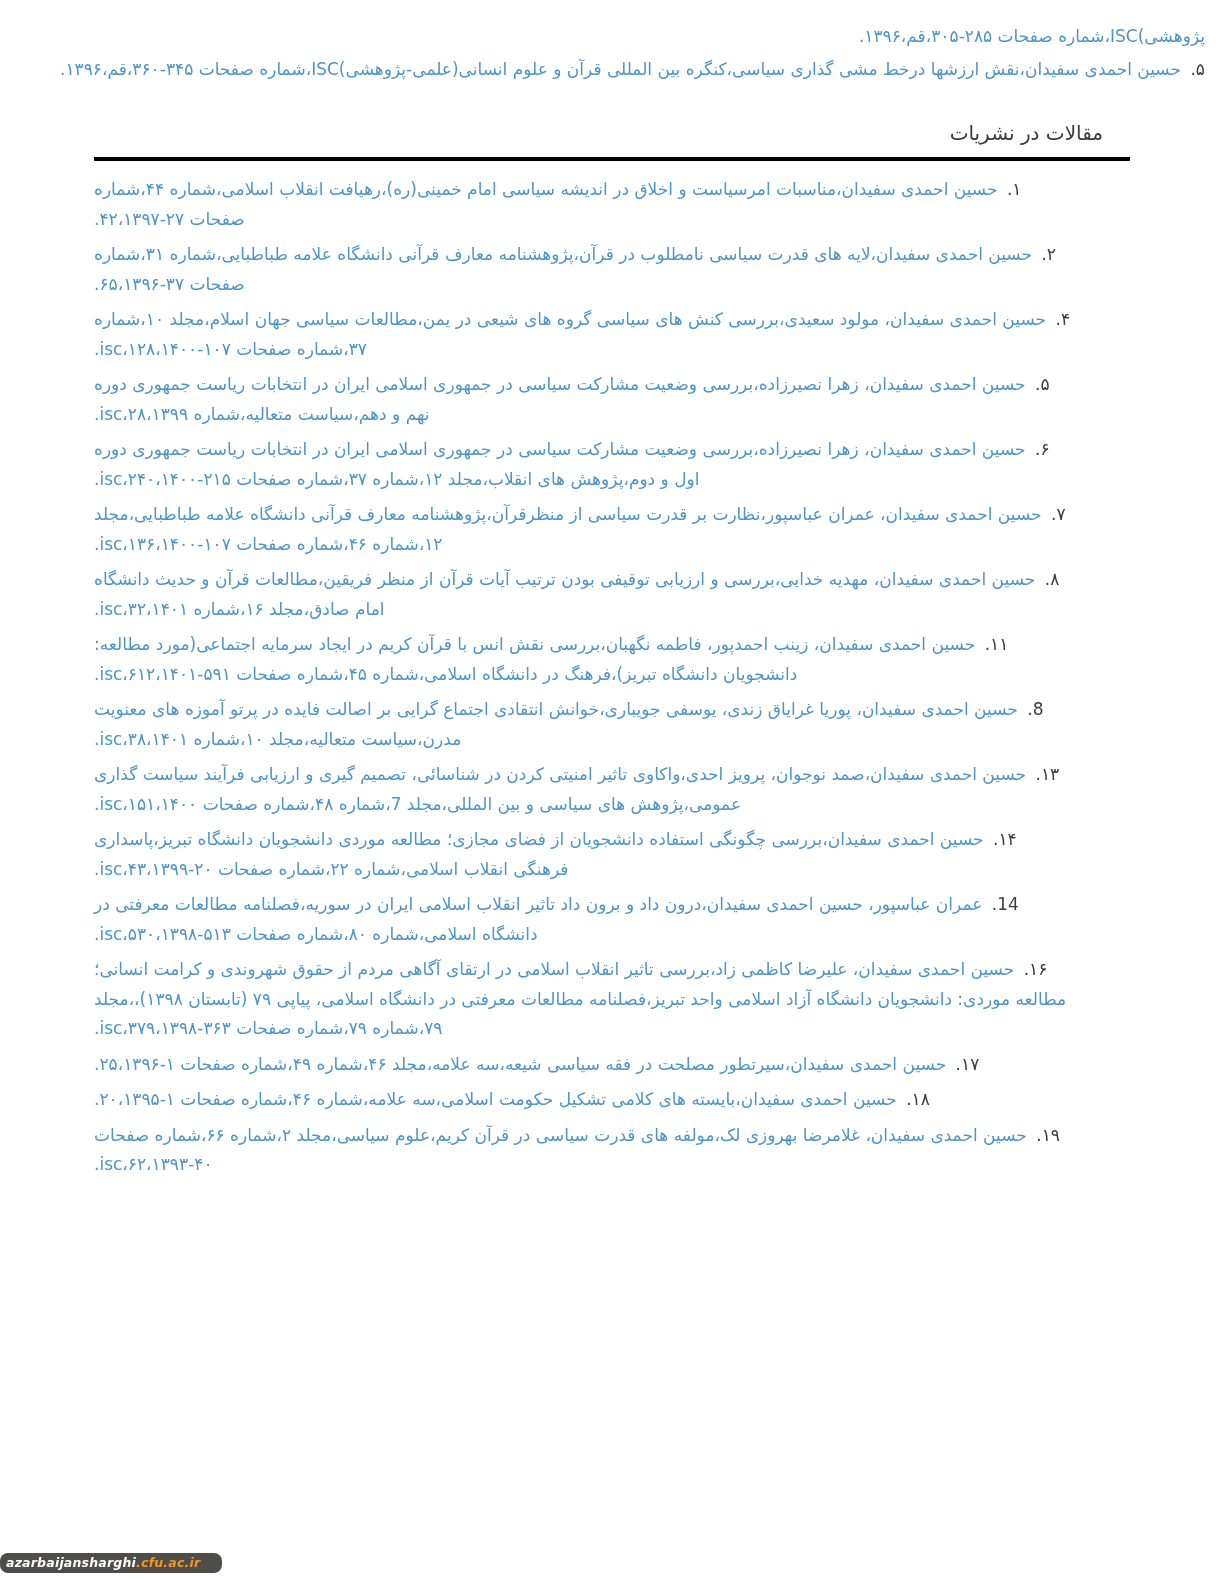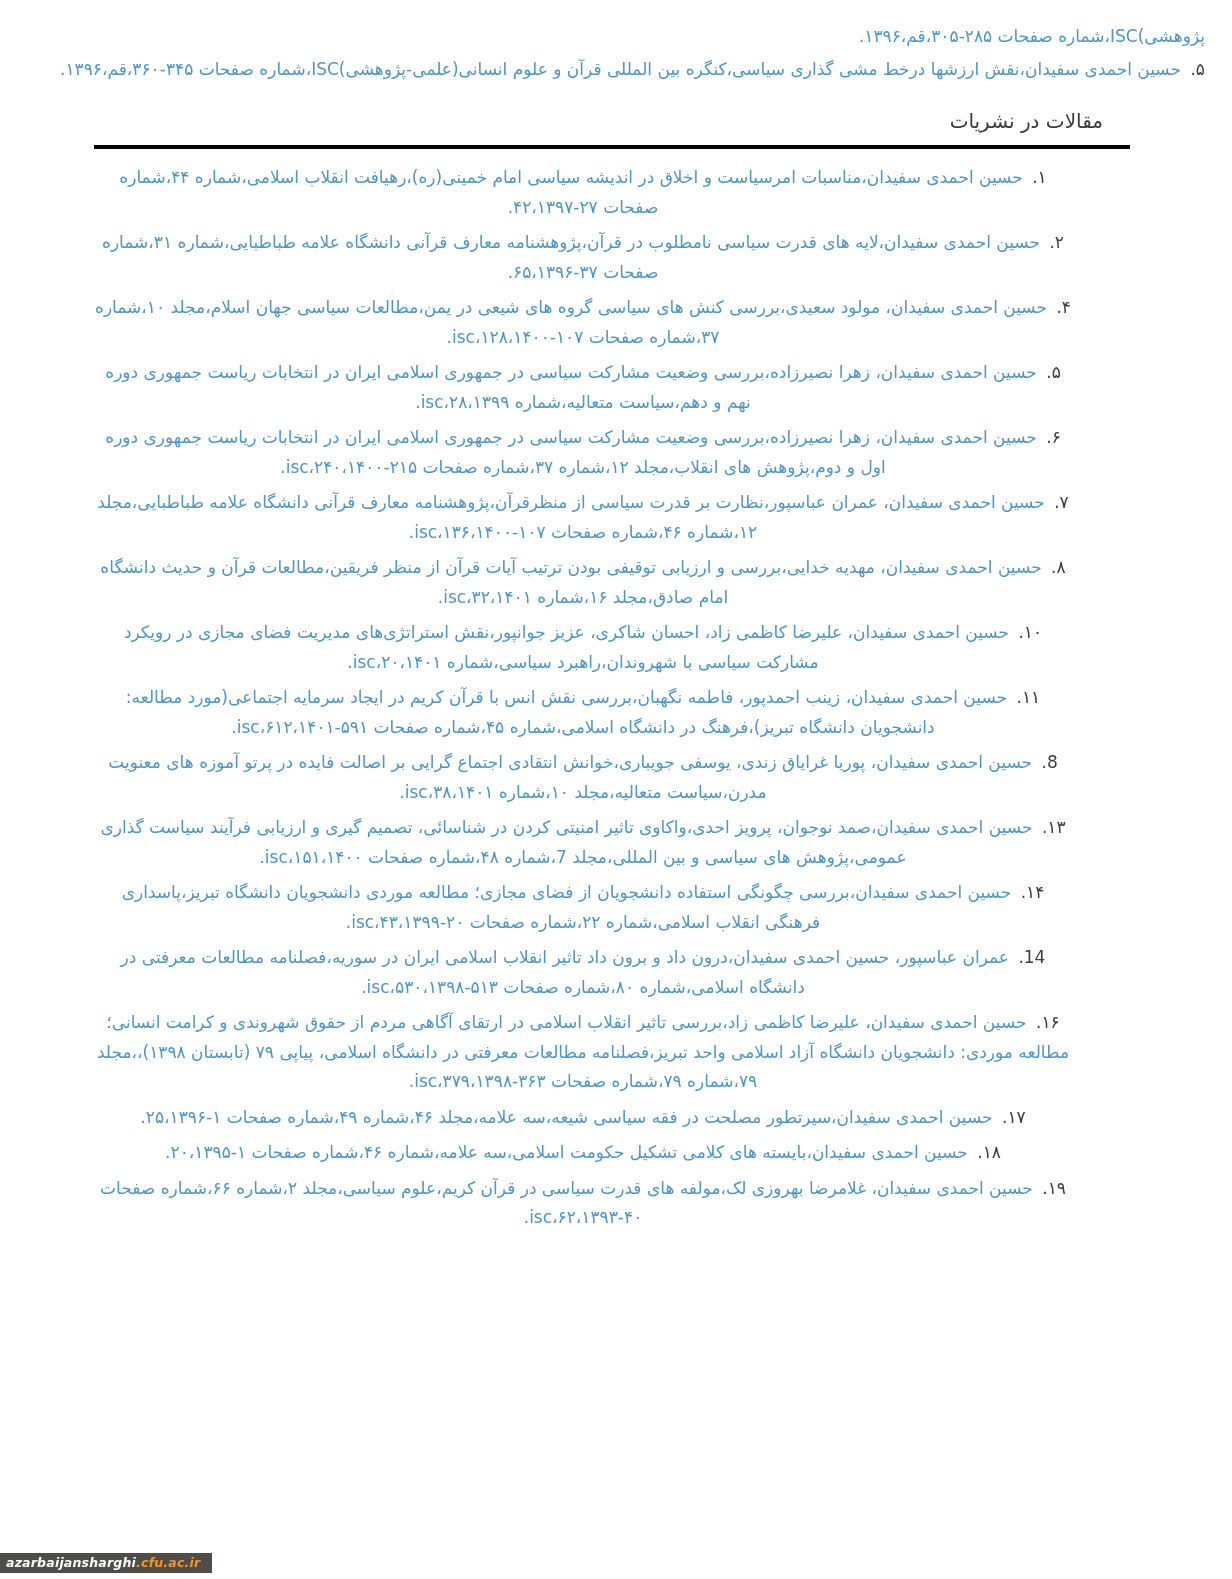--- a/index.html
+++ b/index.html
@@ -15,51 +15,52 @@
     text-align:right;
     padding:20px 27px 0 28px;
     color:#4d94c9;
     font-size:17px;
     line-height:33px;
   }
   .pub-line{direction:rtl;}
   .section-heading{
     direction:rtl;
     text-align:right;
-    margin:23px 129px 12px 0;
+    margin:35px 129px 12px 0;
     color:#3b3b3b;
     font-size:20px;
     font-weight:400;
   }
   .rule{
     height:4px;
     background:#000000;
     margin:0 102px 0 94px;
   }
   .pub-list{
     direction:rtl;
-    text-align:center;
+    text-align:left;
     margin:14px 160px 0 94px;
     color:#4d94c9;
     font-size:17px;
     line-height:29.5px;
   }
   .pub-item{margin-bottom:6px;}
   .pub-num{color:#3d3d3d;margin-left:4px;}
   .watermark{
     position:absolute;
     left:0;
     bottom:6px;
     background:#4f4d4a;
-    padding:2px 12px 3px 6px;
+    padding:2px 22px 3px 6px;
     font-size:12.5px;
     font-weight:bold;
     font-style:italic;
     letter-spacing:.2px;
     white-space:nowrap;
+    border-radius:8px;
   }
   .wm-site{color:#ffffff;}
   .wm-domain{color:#f7941d;}
 </style>
 </head>
 <body>
 
 <div class="page">
 
   <div class="top-section">
@@ -97,23 +98,20 @@
 
   <div class="pub-item">
     <span class="pub-num">۷.</span><span> </span><span class="pub-text">حسین احمدی سفیدان، عمران عباسپور،نظارت بر قدرت سیاسی از منظرقرآن،پژوهشنامه معارف قرآنی دانشگاه علامه طباطبایی،مجلد ۱۲،شماره ۴۶،شماره صفحات ۱۰۷-۱۳۶،۱۴۰۰،isc.</span>
   </div>
 
   <div class="pub-item">
     <span class="pub-num">۸.</span><span> </span><span class="pub-text">حسین احمدی سفیدان، مهدیه خدایی،بررسی و ارزیابی توقیفی بودن ترتیب آیات قرآن از منظر فریقین،مطالعات قرآن و حدیث دانشگاه امام صادق،مجلد ۱۶،شماره ۳۲،۱۴۰۱،isc.</span>
   </div>
 
 
-  <div class="pub-item">
-    <span class="pub-num">۱۰.</span><span> </span><span class="pub-text">حسین احمدی سفیدان، علیرضا کاظمی زاد، احسان شاکری، عزیز جوانپور،نقش استراتژی‌های مدیریت فضای مجازی در رویکرد مشارکت سیاسی با شهروندان،راهبرد سیاسی،شماره ۲۰،۱۴۰۱،isc.</span>
-  </div>
 
   <div class="pub-item">
     <span class="pub-num">۱۱.</span><span> </span><span class="pub-text">حسین احمدی سفیدان، زینب احمدپور، فاطمه نگهبان،بررسی نقش انس با قرآن کریم در ایجاد سرمایه اجتماعی(مورد مطالعه: دانشجویان دانشگاه تبریز)،فرهنگ در دانشگاه اسلامی،شماره ۴۵،شماره صفحات ۵۹۱-۶۱۲،۱۴۰۱،isc.</span>
   </div>
 
   <div class="pub-item">
     <span class="pub-num">8.</span><span> </span><span class="pub-text">حسین احمدی سفیدان، پوریا غرایاق زندی، یوسفی جویباری،خوانش انتقادی اجتماع گرایی بر اصالت فایده در پرتو آموزه های معنویت مدرن،سیاست متعالیه،مجلد ۱۰،شماره ۳۸،۱۴۰۱،isc.</span>
   </div>
 
   <div class="pub-item">

